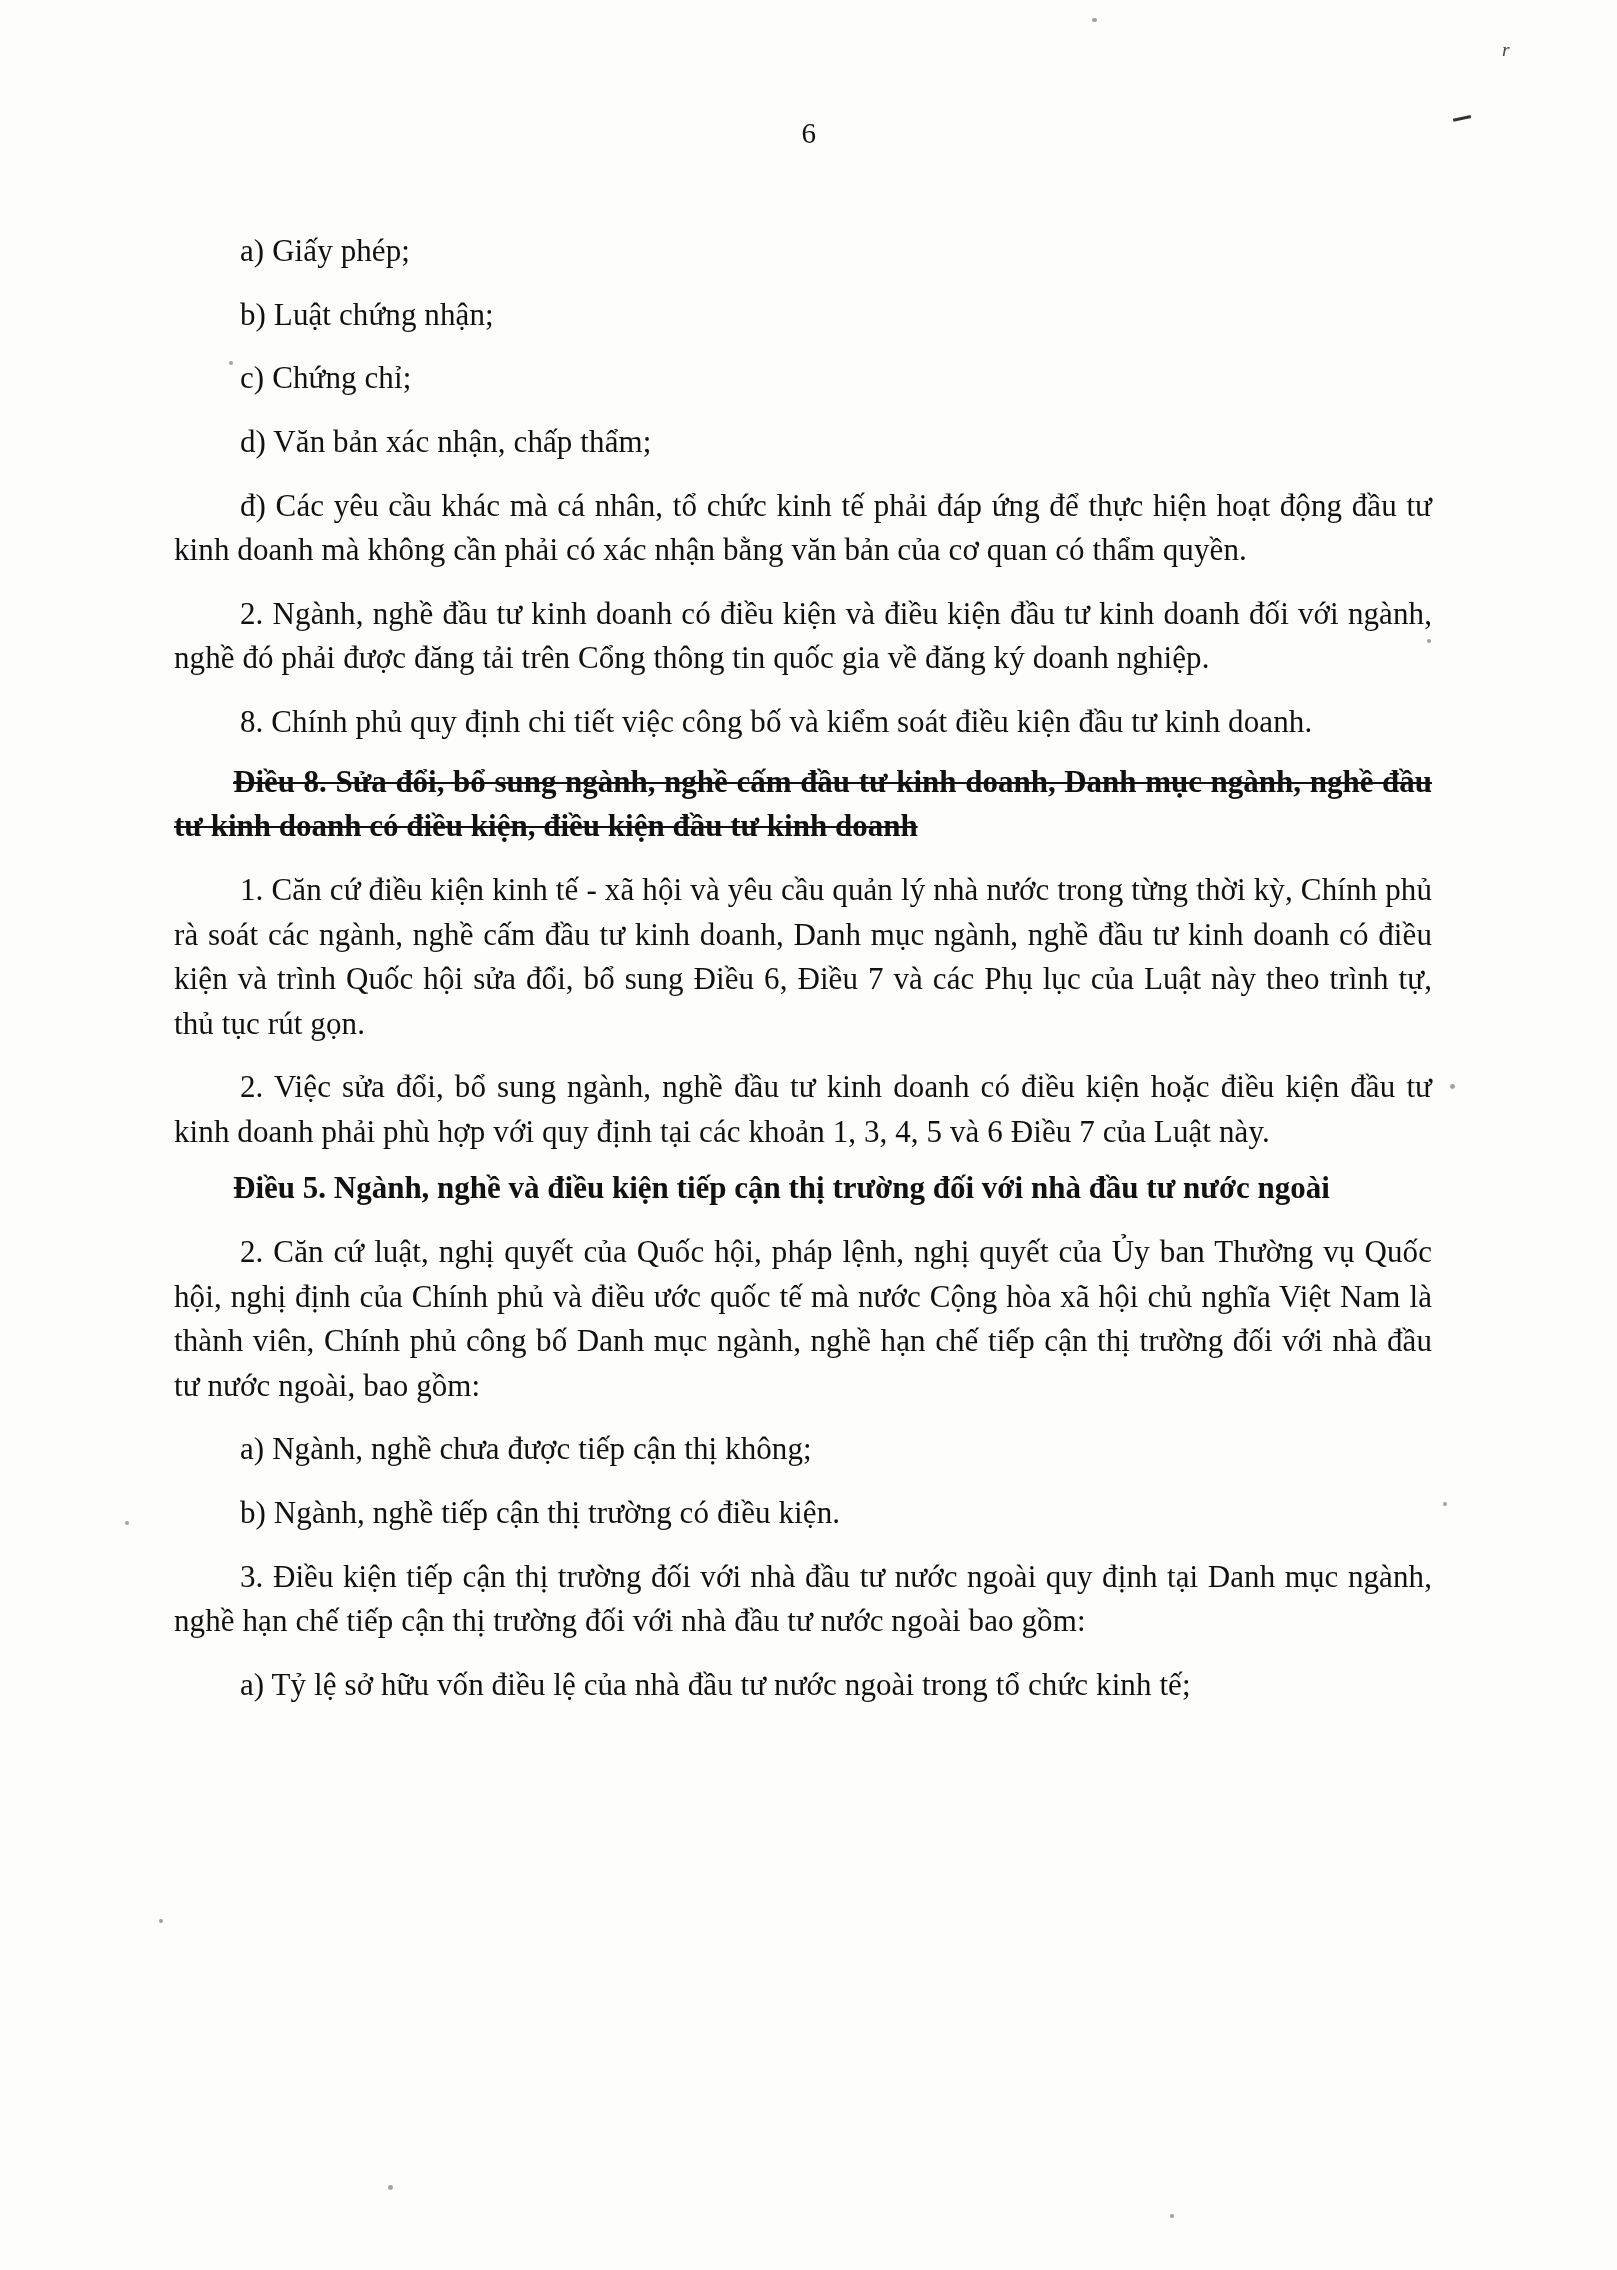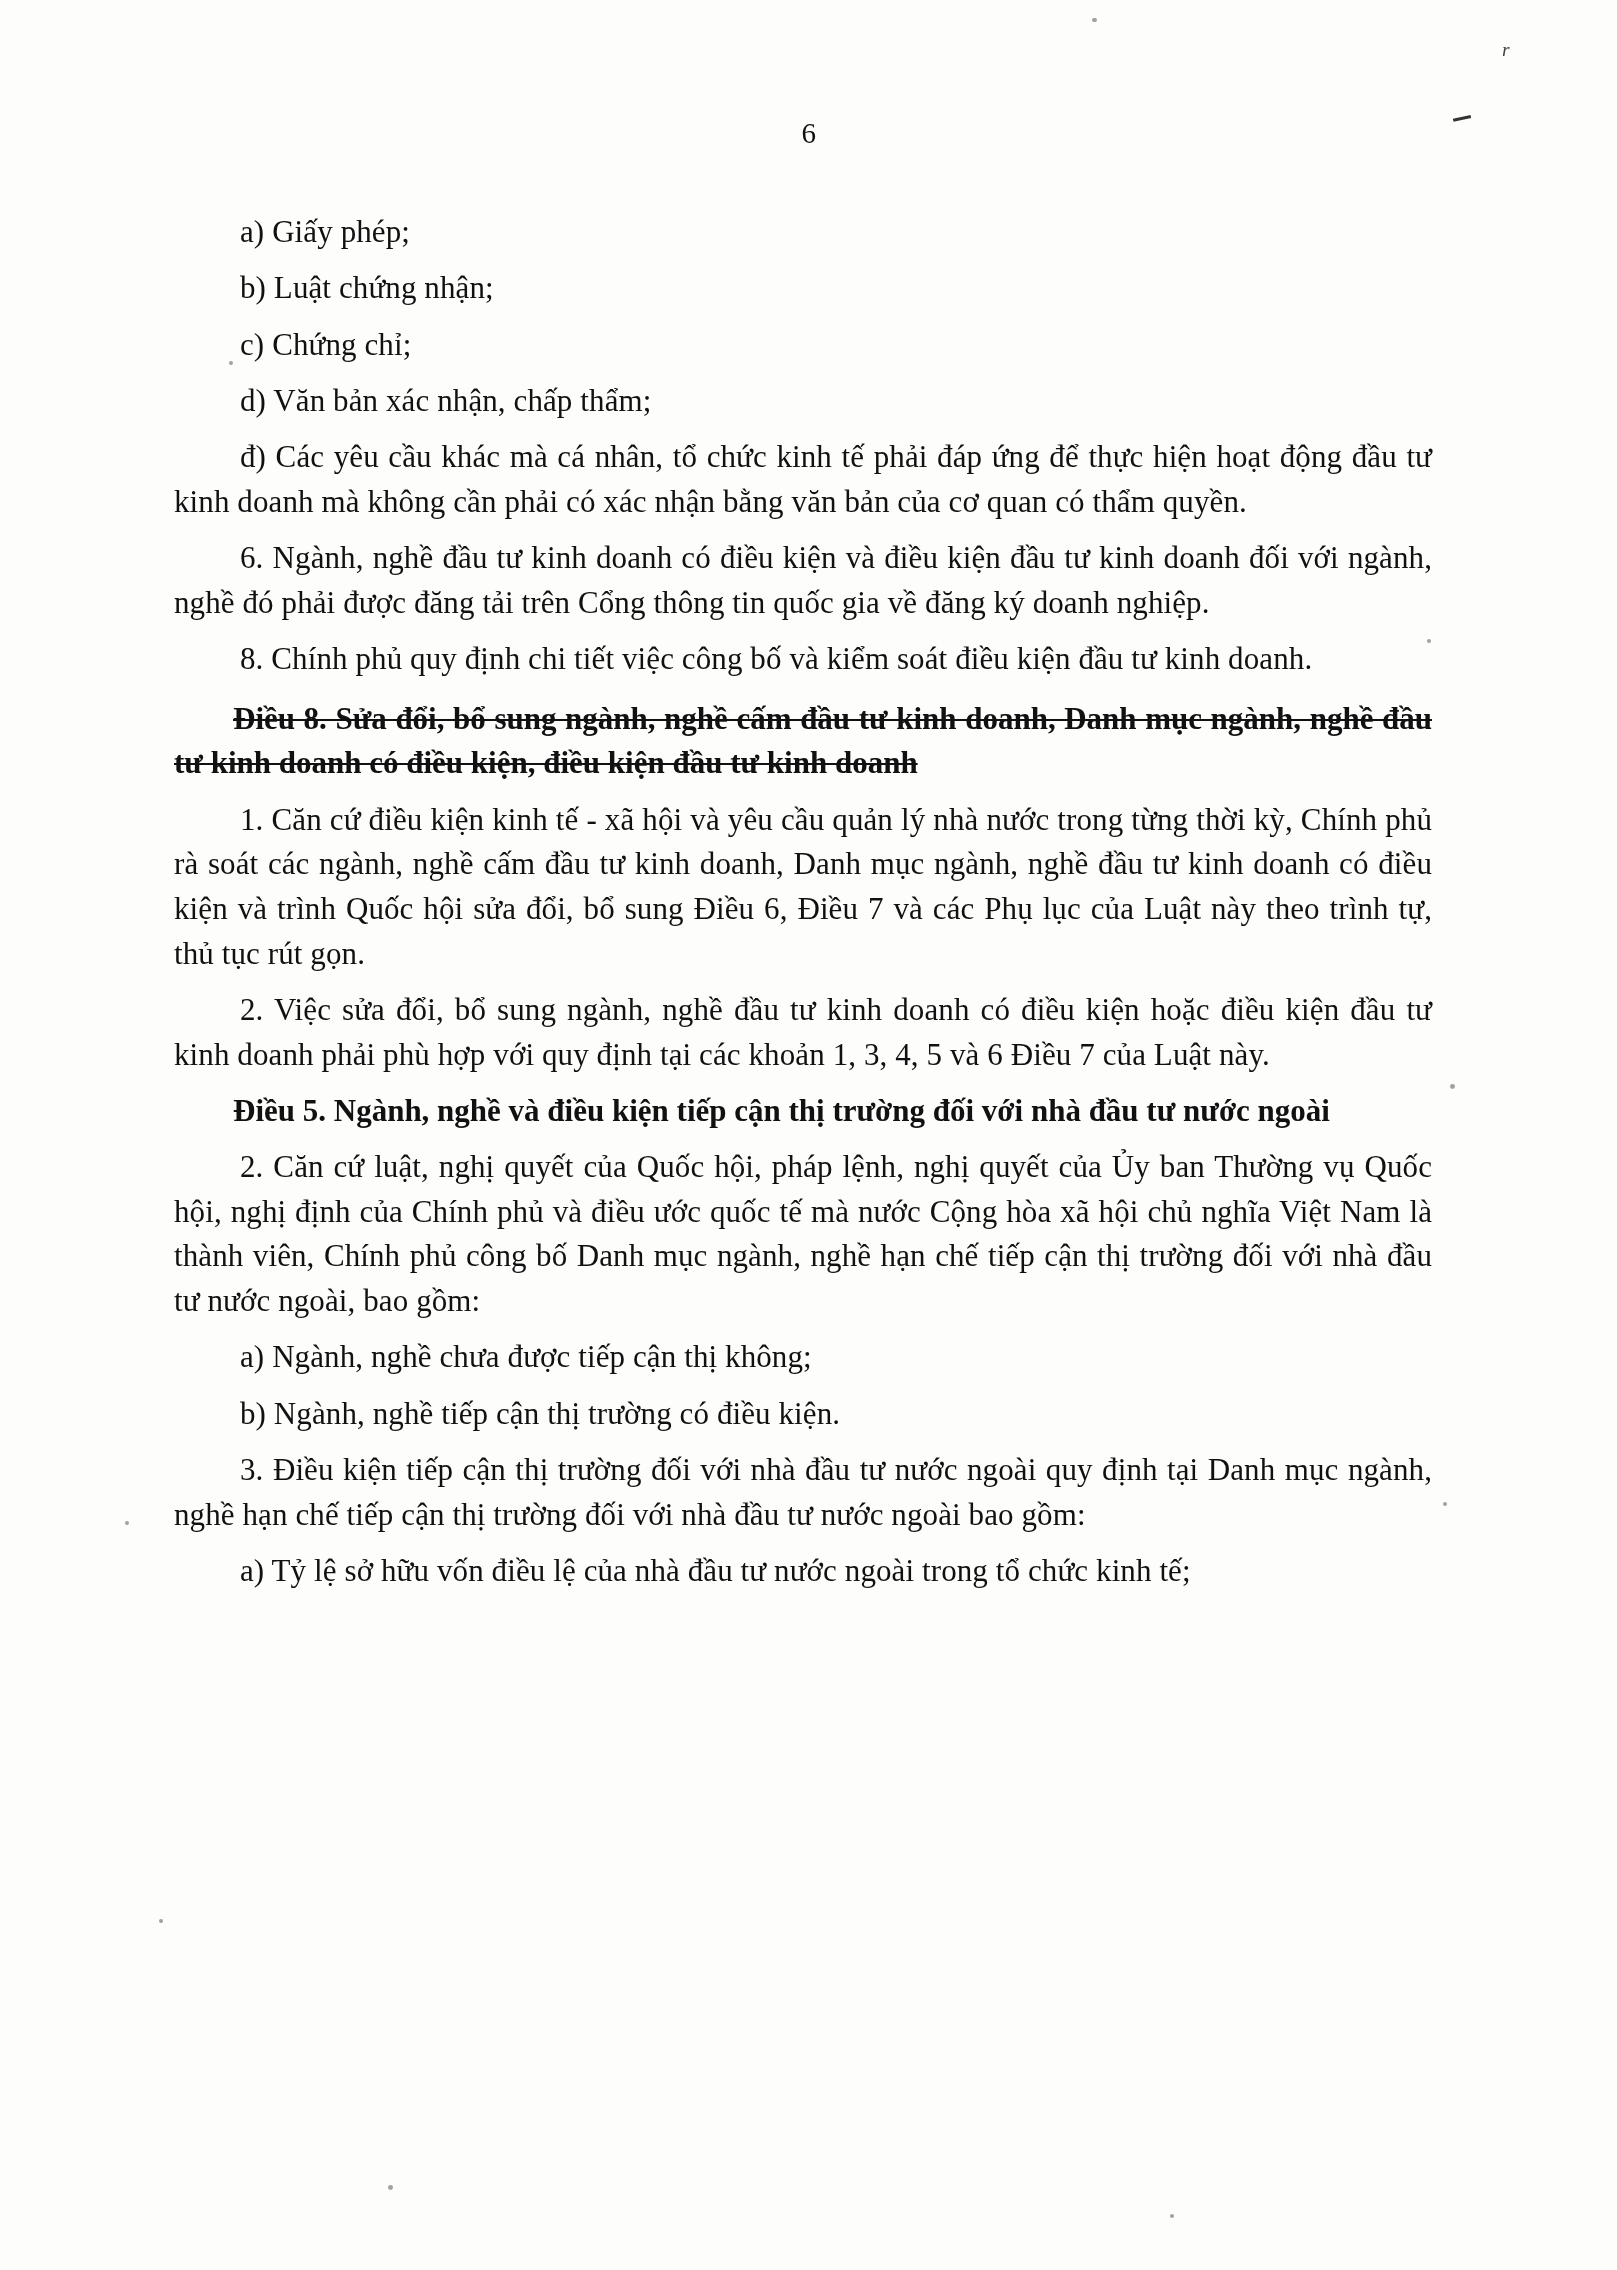--- a/index.html
+++ b/index.html
@@ -37,20 +37,21 @@
   p.para {
     margin: 0 0 11.7px 0;
     font-size: 31px;
     line-height: 1.44;
     text-align: justify;
     text-justify: inter-word;
     letter-spacing: 0.1px;
   }
   p.indent {
     text-indent: 66px;
+    margin-top: 19px;
   }
   p.heading {
     font-weight: bold;
     text-indent: 59px;
     margin: 3.9px 0 11.7px 0;
     font-size: 31px;
     line-height: 1.44;
     text-align: justify;
   }
   p.heading-strike {
@@ -94,21 +95,21 @@
 
   <div class="page-number">6</div>
 
   <div class="content">
 
     <p class="para indent">a) Giấy phép;</p>
     <p class="para indent">b) Luật chứng nhận;</p>
     <p class="para indent">c) Chứng chỉ;</p>
     <p class="para indent">d) Văn bản xác nhận, chấp thẩm;</p>
     <p class="para indent">đ) Các yêu cầu khác mà cá nhân, tổ chức kinh tế phải đáp ứng để thực hiện hoạt động đầu tư kinh doanh mà không cần phải có xác nhận bằng văn bản của cơ quan có thẩm quyền.</p>
-    <p class="para indent">6. Ngành, nghề đầu tư kinh doanh có điều kiện và điều kiện đầu tư kinh doanh đối với ngành, nghề đó phải được đăng tải trên Cổng thông tin quốc gia về đăng ký doanh nghiệp.</p>
+    <p class="para indent">2. Ngành, nghề đầu tư kinh doanh có điều kiện và điều kiện đầu tư kinh doanh đối với ngành, nghề đó phải được đăng tải trên Cổng thông tin quốc gia về đăng ký doanh nghiệp.</p>
     <p class="para indent">8. Chính phủ quy định chi tiết việc công bố và kiểm soát điều kiện đầu tư kinh doanh.</p>
 
     <p class="heading heading-strike">Điều 8. Sửa đổi, bổ sung ngành, nghề cấm đầu tư kinh doanh, Danh mục ngành, nghề đầu tư kinh doanh có điều kiện, điều kiện đầu tư kinh doanh</p>
 
     <p class="para indent">1. Căn cứ điều kiện kinh tế - xã hội và yêu cầu quản lý nhà nước trong từng thời kỳ, Chính phủ rà soát các ngành, nghề cấm đầu tư kinh doanh, Danh mục ngành, nghề đầu tư kinh doanh có điều kiện và trình Quốc hội sửa đổi, bổ sung Điều 6, Điều 7 và các Phụ lục của Luật này theo trình tự, thủ tục rút gọn.</p>
     <p class="para indent">2. Việc sửa đổi, bổ sung ngành, nghề đầu tư kinh doanh có điều kiện hoặc điều kiện đầu tư kinh doanh phải phù hợp với quy định tại các khoản 1, 3, 4, 5 và 6 Điều 7 của Luật này.</p>
 
     <p class="heading">Điều 5. Ngành, nghề và điều kiện tiếp cận thị trường đối với nhà đầu tư nước ngoài</p>
 
     <p class="para indent">2. Căn cứ luật, nghị quyết của Quốc hội, pháp lệnh, nghị quyết của Ủy ban Thường vụ Quốc hội, nghị định của Chính phủ và điều ước quốc tế mà nước Cộng hòa xã hội chủ nghĩa Việt Nam là thành viên, Chính phủ công bố Danh mục ngành, nghề hạn chế tiếp cận thị trường đối với nhà đầu tư nước ngoài, bao gồm:</p>

